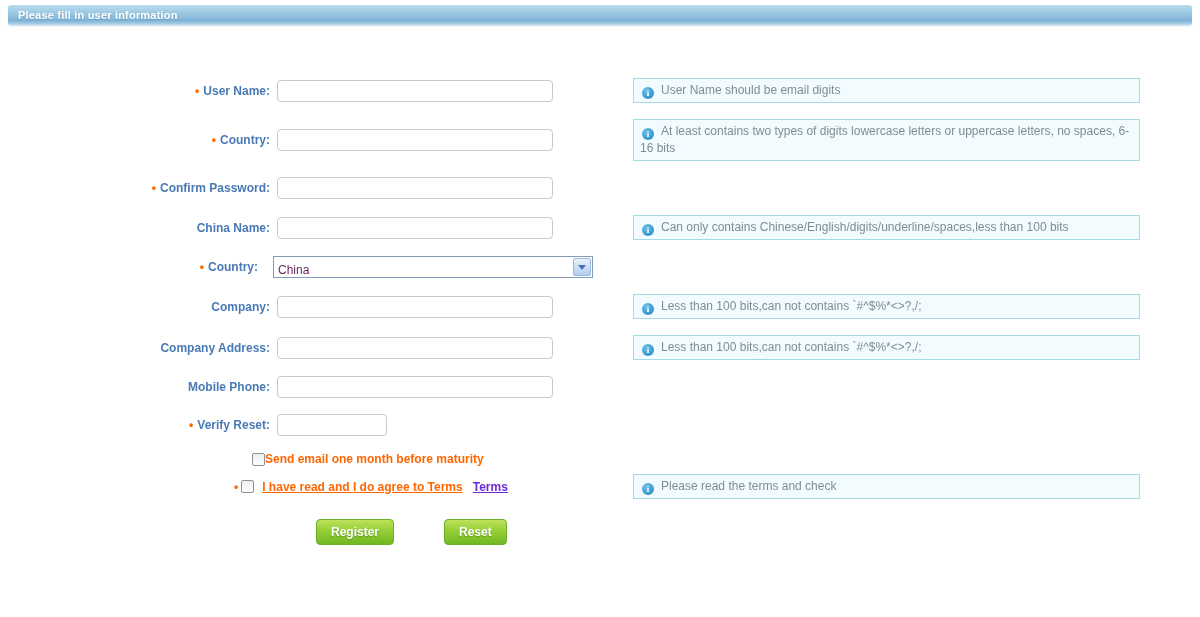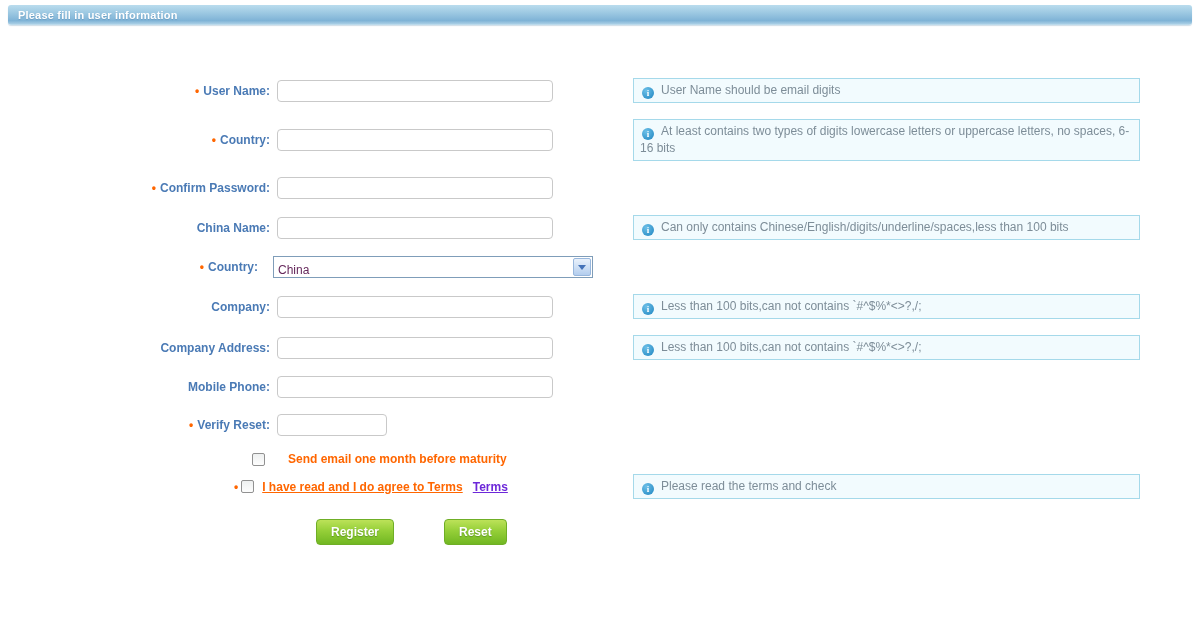--- a/index.html
+++ b/index.html
@@ -90,21 +90,21 @@
   .checkbox {
     width: 13px; height: 13px;
     border: 1px solid #919191; border-radius: 2px;
     background: linear-gradient(to bottom, #eef0f0, #fdfdfd);
     flex-shrink: 0;
   }
   .cb-row.r1 .checkbox { margin-left: 252px; }
   .cb-row.r2 .req { margin-left: 234px; margin-right: 0; }
   .cb-row.r2 .checkbox { margin-left: 3px; }
   .cb-label {
-    margin-left: 23px; color: #ff6600; font-weight: bold; font-size: 12px;
+    margin-left: 0; color: #ff6600; font-weight: bold; font-size: 12px;
     white-space: nowrap;
   }
   .cb-row.r2 .cb-label { margin-left: 8px; text-decoration: underline; }
   .terms-link {
     margin-left: 10px; color: #6d28d9; font-weight: bold; font-size: 12px;
     text-decoration: underline; cursor: pointer; white-space: nowrap;
   }
 
   
   .btn-row { display: flex; margin-left: 316px; margin-top: 20px; }

